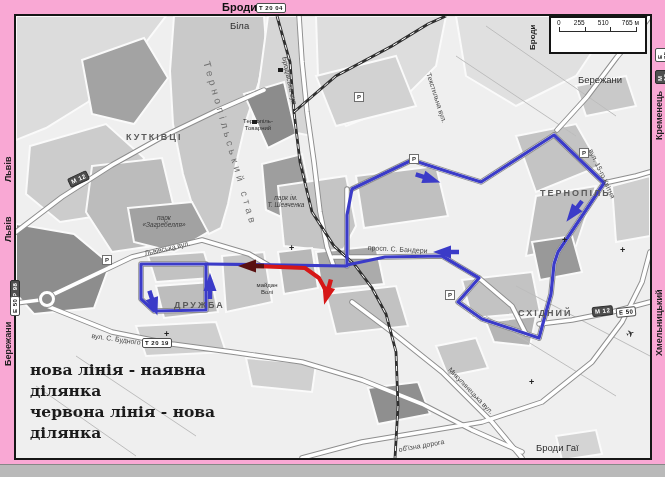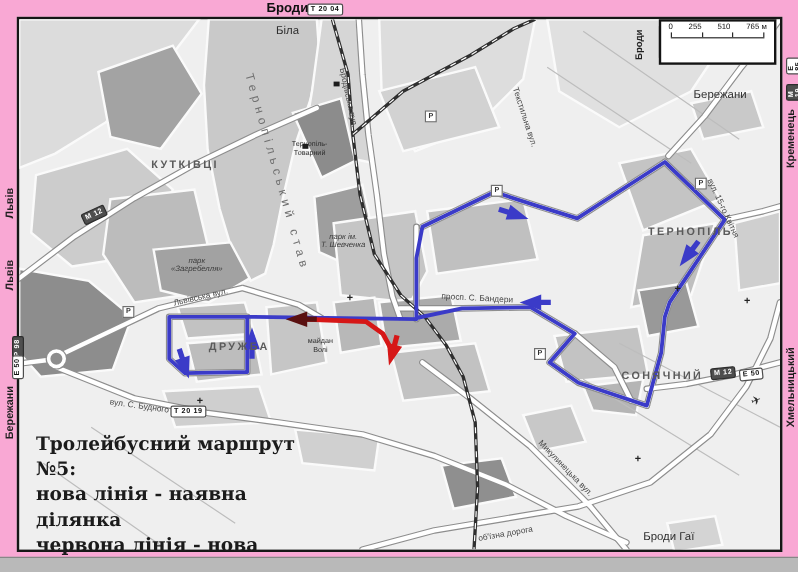--- a/index.html
+++ b/index.html
@@ -157,23 +157,23 @@
         <path d="M11,0 L-7,-6.5 L-7,6.5 Z M-6,-2.2 L-15,-2.2 L-15,2.2 L-6,2.2 Z" fill="#3b3bc8" transform="translate(428,236) rotate(180)"></path>
         <path d="M11,0 L-7,-6.5 L-7,6.5 Z M-6,-2.2 L-15,-2.2 L-15,2.2 L-6,2.2 Z" fill="#5a1010" transform="translate(233,250) rotate(180)"></path>
         <path d="M11,0 L-7,-6.5 L-7,6.5 Z M-6,-2.2 L-15,-2.2 L-15,2.2 L-6,2.2 Z" fill="#d61717" transform="translate(311,278) rotate(105)"></path>
       </svg>
 
     <span class="lbl lake-lbl" style="left:196px;top:44px;">Тернопільський  став</span>
     <span class="lbl vill" style="left:214px;top:4px;">Біла</span>
     <span class="lbl vill" style="left:562px;top:58px;">Бережани</span>
     <span class="lbl vill" style="left:520px;top:426px;">Броди Гаї</span>
     <span class="lbl dist" style="left:90px;top:116px;">КУТКІВЦІ</span>
-    <span class="lbl dist" style="left:138px;top:268px;">ДРУЖБА</span>
+    <span class="lbl dist" style="left:138px;top:284px;">ДРУЖБА</span>
     <span class="lbl dist" style="left:504px;top:172px;">ТЕРНОПІЛЬ</span>
-    <span class="lbl dist" style="left:482px;top:292px;">СОНЯЧНИЙ</span>
+    <span class="lbl dist" style="left:482px;top:292px;">СХІДНИЙ</span>
 
     <div class="lbl tiny" style="left:234px;top:266px;width:34px;">
       <div>майдан</div>
       <div>Волі</div>
     </div>
     <div class="lbl poi" style="left:120px;top:198px;width:56px;">
       <div>парк</div>
       <div>«Загребелля»</div>
     </div>
     <div class="lbl poi" style="left:246px;top:178px;width:48px;">
@@ -225,20 +225,19 @@
       <span>765 м</span>
     </div>
     <div class="sbar">
         <div></div>
         <div></div>
         <div></div>
       </div>
   </div>
 
   <div class="legend">
-    <div>Тролейбусний маршрут №5:</div>
     <div>нова лінія - наявна ділянка</div>
     <div>червона лінія - нова ділянка</div>
 
   </div>
 
   <div class="bottom-bar"></div>
 </div>
 
 </body></html>

